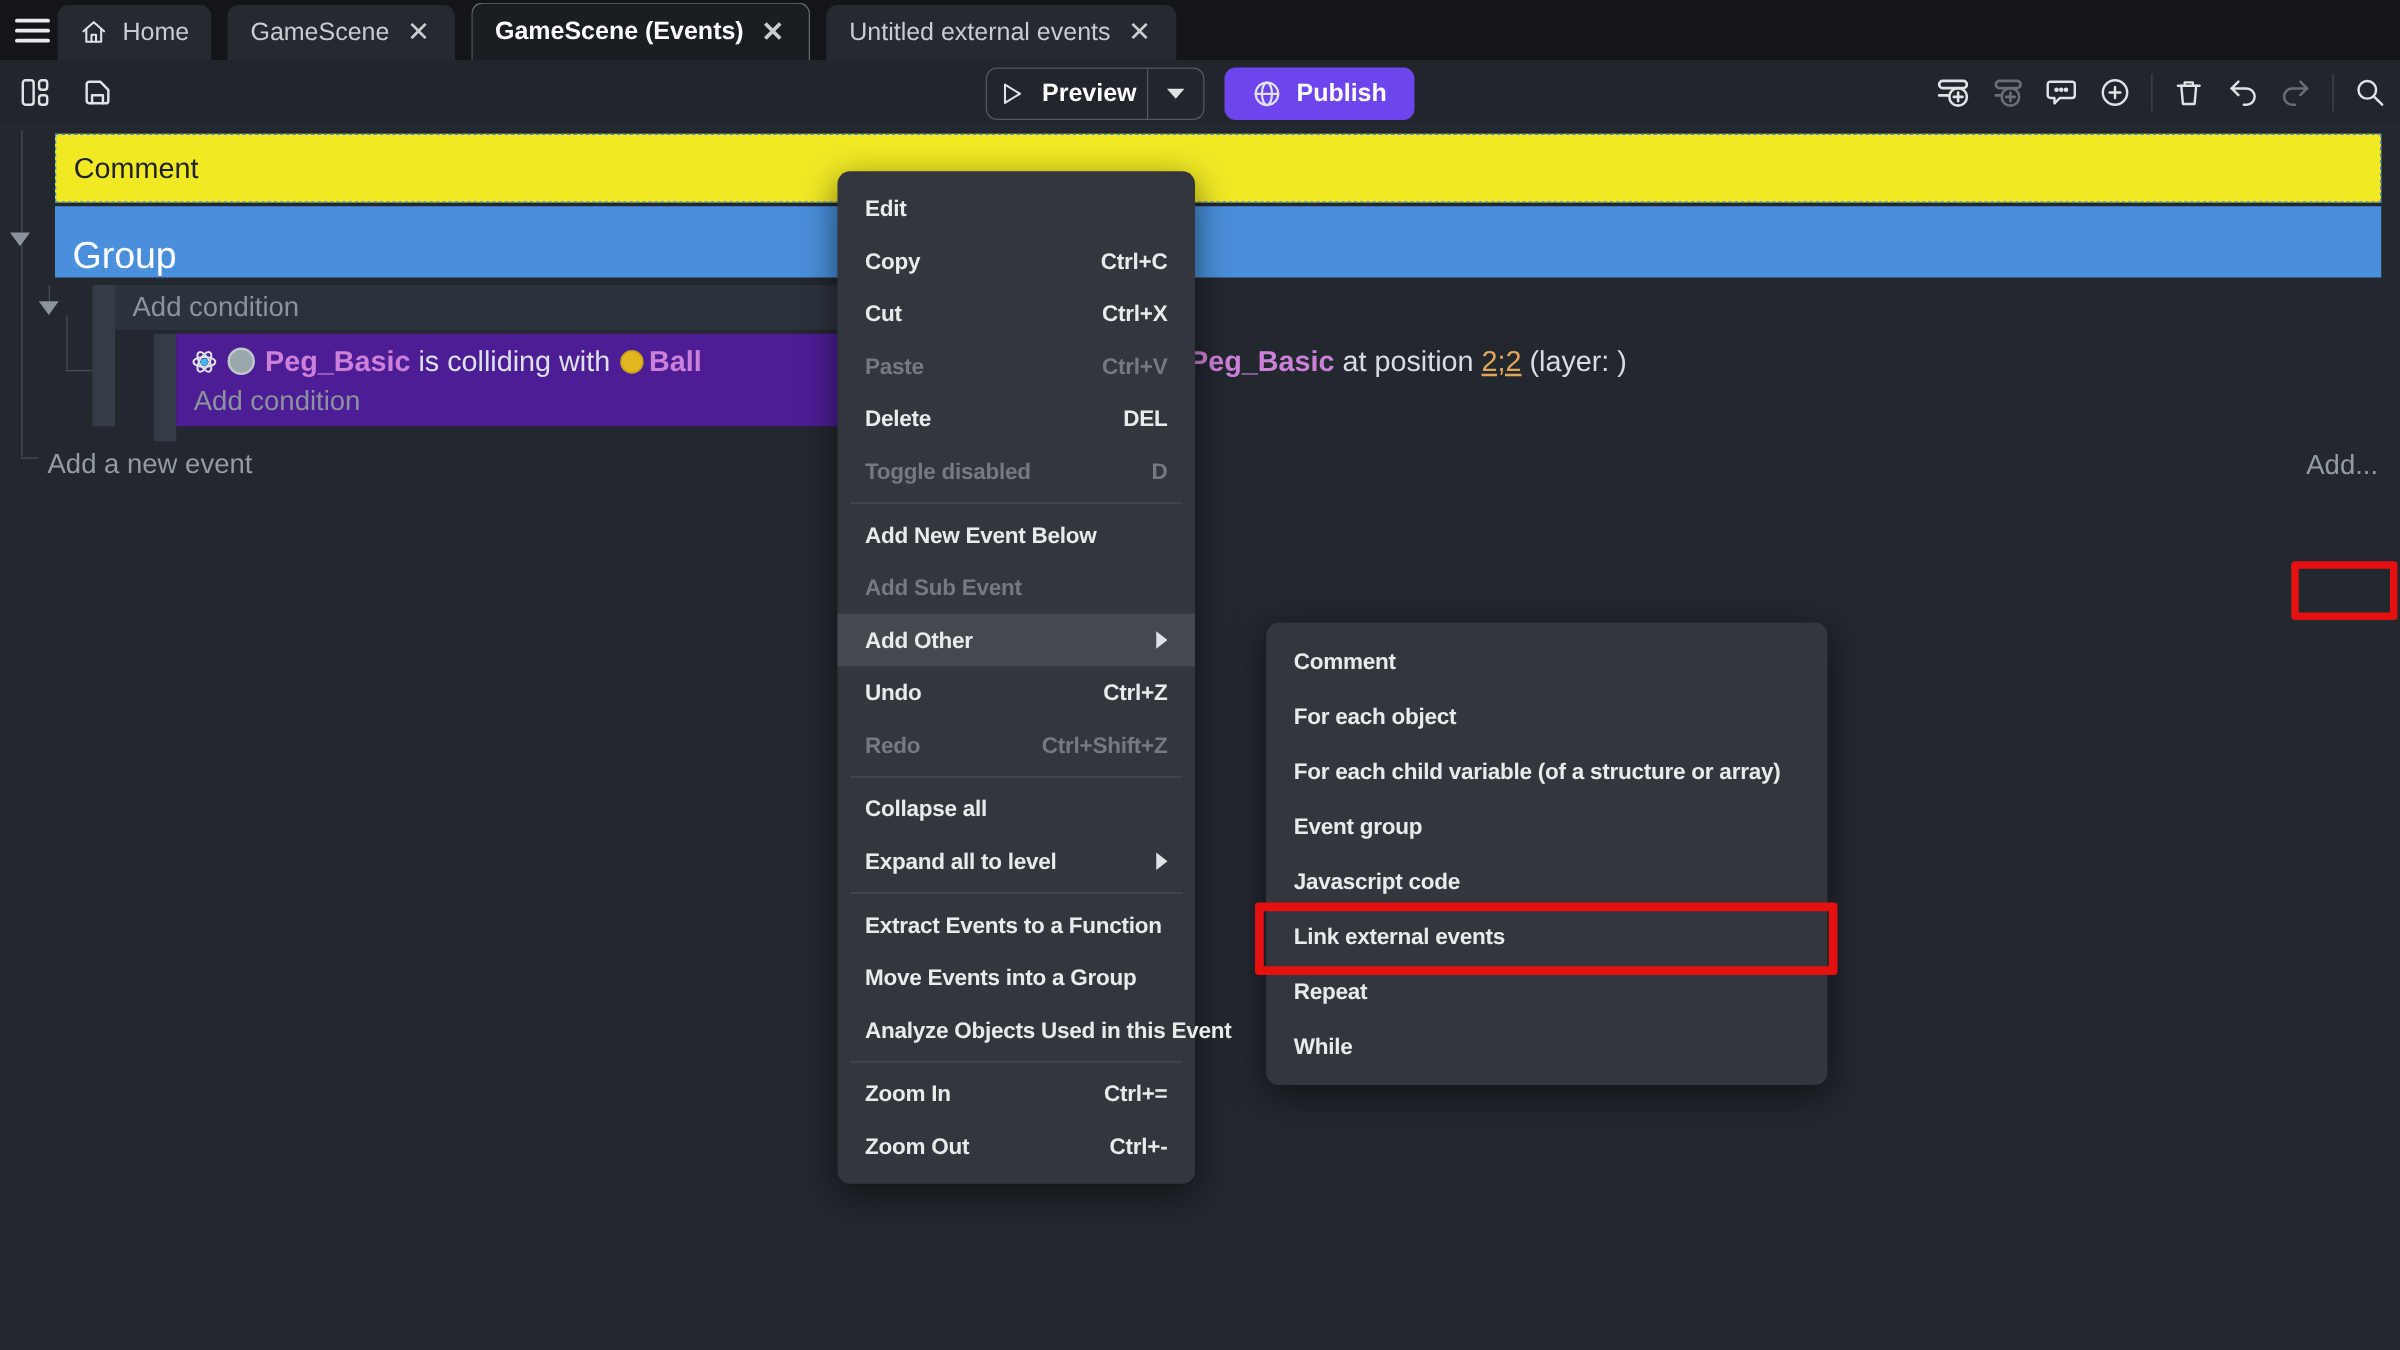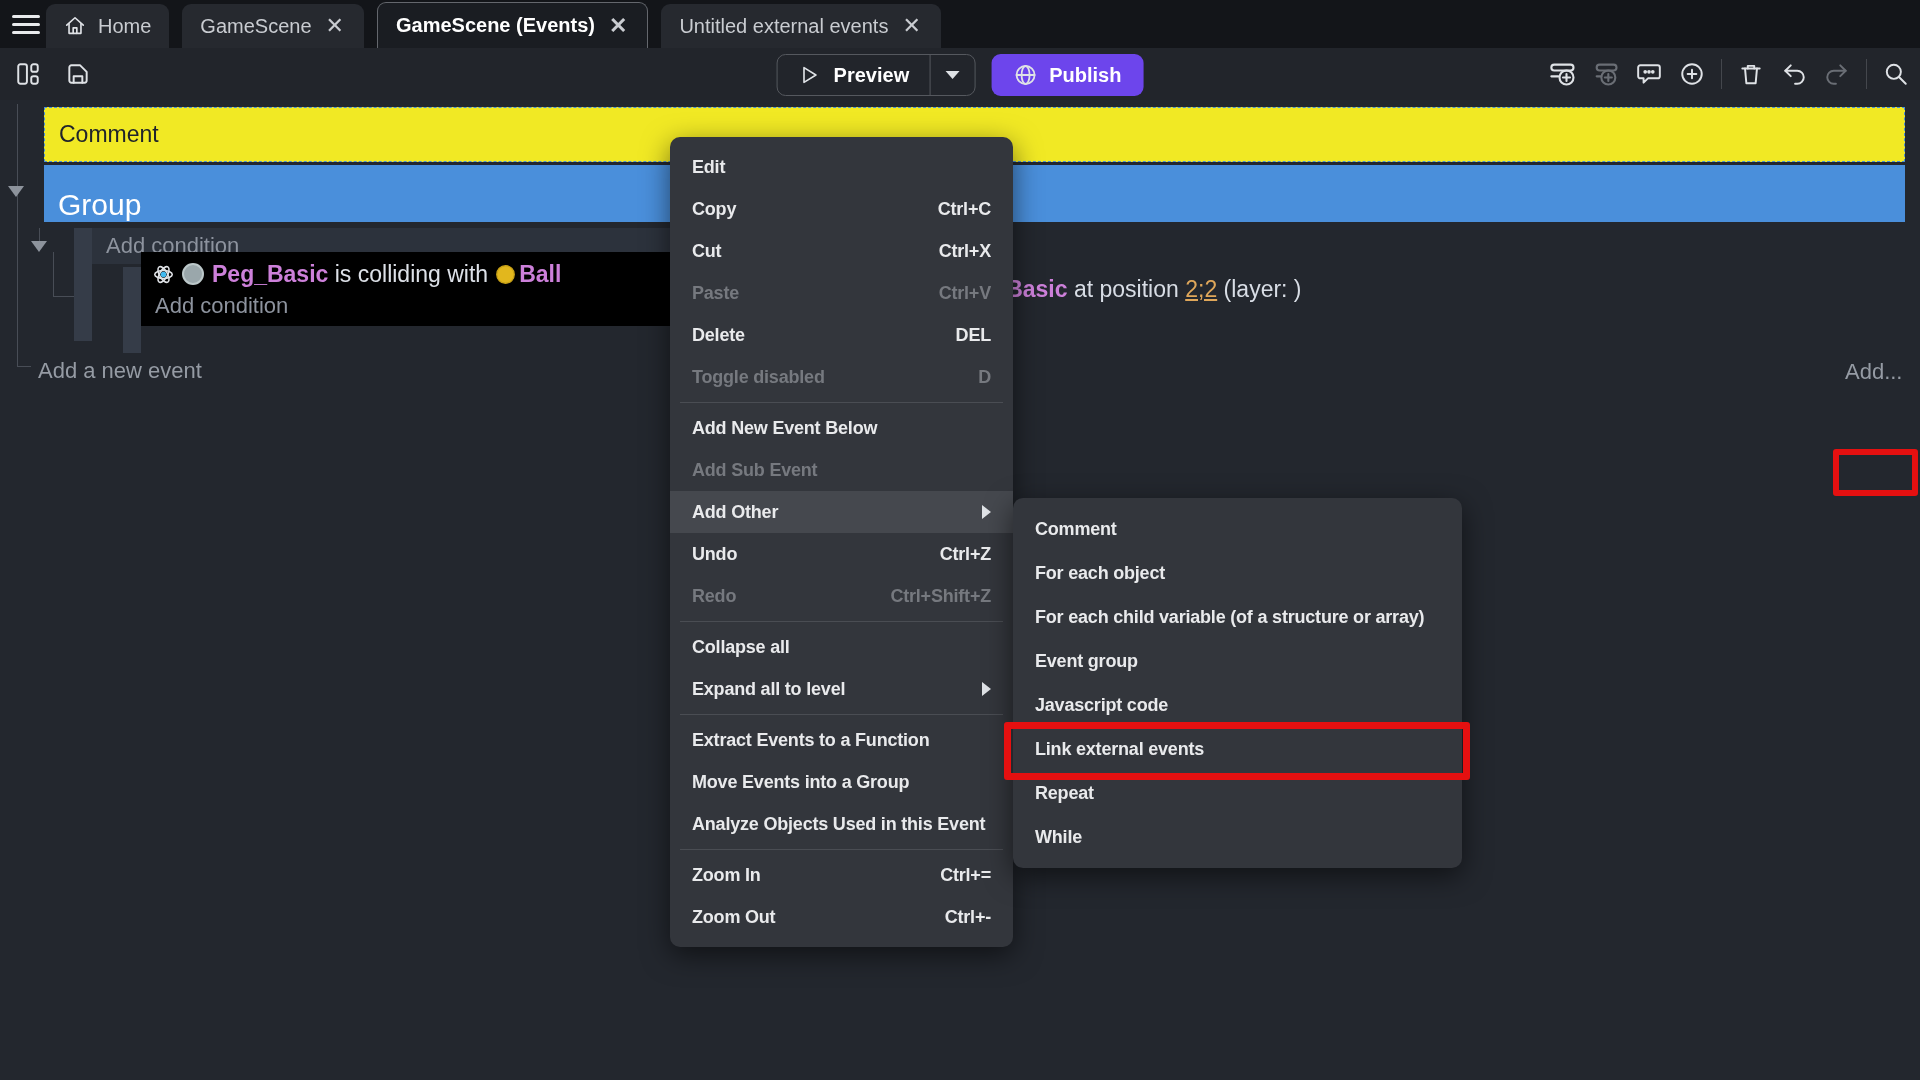--- a/index.html
+++ b/index.html
@@ -25,21 +25,21 @@
   
   .toolbar { position:absolute; top:48px; left:0; right:0; height:52px; background:#22252b; }
   .tool-left { position:absolute; left:14px; top:0; height:52px; display:flex; gap:22px; align-items:center; }
   .tool-center { position:absolute; left:50%; transform:translateX(-50%); top:6px; height:42px;
                  display:flex; gap:16px; }
   .tool-right { position:absolute; right:10px; top:0; height:52px; display:flex; gap:15px; align-items:center; }
   .icon-btn { width:28px; height:28px; display:flex; align-items:center; justify-content:center; cursor:pointer; }
   .vdiv { width:1px; height:30px; background:#44474d; }
   .btn-preview { display:flex; align-items:center; height:42px; border:1px solid #55585e;
                  border-radius:9px; color:#ffffff; background:#22252b; cursor:pointer; }
-  .btn-preview .main { display:flex; align-items:center; gap:14px; padding:0 20px; }
+  .btn-preview .main { display:flex; align-items:center; gap:14px; padding:0 8px; }
   .btn-preview .label { font-size:20px; font-weight:bold; }
   .btn-preview .drop { border-left:1px solid #55585e; padding:0 15px; height:100%;
                        display:flex; align-items:center; }
   .caret-down { width:0; height:0; border-left:7px solid transparent; border-right:7px solid transparent;
                 border-top:8px solid #dfe2e6; }
   .btn-publish { display:flex; align-items:center; gap:12px; padding:0 22px; height:42px;
                  background:var(--publish-bg,#6d45ec); border-radius:9px; color:#ffffff; cursor:pointer; }
   .btn-publish .label { font-size:20px; font-weight:bold; }
 
   
@@ -47,38 +47,38 @@
   .row-comment { position:absolute; left:44px; right:15px; top:7px; height:55px;
                  background:var(--comment-bg,#f1e924); border:1px dashed #4a90d9;
                  color:#20242b; font-size:23px; display:flex; align-items:center; padding-left:14px; }
   .row-group { position:absolute; left:44px; right:15px; top:65px; height:57px;
                background:var(--group-bg,#4a8fdb); color:#ffffff; font-size:30px;
                display:flex; align-items:flex-end; padding-left:14px; }
   .indent-bar { position:absolute; background:#353c48; }
   .row-addcond { position:absolute; left:92px; top:128px; width:790px; height:36px;
                  background:#2c323c; color:#8d939e; font-size:22px;
                  display:flex; align-items:center; padding-left:14px; cursor:pointer; }
-  .row-event { position:absolute; left:141px; top:152px; width:741px; height:74px;
-               background:#000000; padding:5px 0 0 12px; cursor:pointer; }
+  .row-event { position:absolute; left:141px; top:167px; width:741px; height:74px;
+               background:#4c1d95; padding:5px 0 0 12px; cursor:pointer; }
   .cond-line { display:flex; align-items:center; gap:7px; font-size:23px; color:#dde1e8; height:34px; }
   .obj-name { color:var(--object-name,#cd80da); font-weight:bold; }
   .addcond2 { font-size:22px; color:#8d939e; margin-top:2px; padding-left:2px; }
   .action-line { position:absolute; left:808px; top:176px; font-size:23px; color:#d8dde5; white-space:nowrap; }
   .pos-num { color:var(--position-number,#dfa75a);text-decoration:underline; }
   .add-new-event { position:absolute; left:38px; top:258px; font-size:22px; color:#959ba4; cursor:pointer; }
   .add-link { position:absolute; left:1845px; top:259px; font-size:22px; color:#959ba4; cursor:pointer; }
 
   .tree-line { position:absolute; background:#484d56; }
   .tri-down { position:absolute; width:0; height:0; border-left:8px solid transparent;
               border-right:8px solid transparent; border-top:11px solid #8d939c; }
 
   
   .menu { position:absolute; background:#33363c; border-radius:10px; padding:9px 0;
           box-shadow:0 8px 28px rgba(0,0,0,.55); z-index:20; }
-  .ctx { left:670px; top:137px; width:343px; }
+  .ctx { left:670px; top:137px; width:286px; }
   .sub { left:1013px; top:498px; width:449px; z-index:21; }
   .mi { display:flex; align-items:center; justify-content:space-between; padding:0 22px;
         font-size:18px; font-weight:600; letter-spacing:-0.2px; color:#e9eaec; cursor:pointer; white-space:nowrap; }
   .ctx .mi { height:42px; }
   .sub .mi { height:44px; }
   .mi.disabled { color:#76797f; }
   .mi.hover { background:#45484e; }
   .mi .sc { color:#e9eaec; margin-left:24px; }
   .mi.disabled .sc { color:#76797f; }
   .mi .arrow { width:0; height:0; border-top:7px solid transparent; border-bottom:7px solid transparent;

